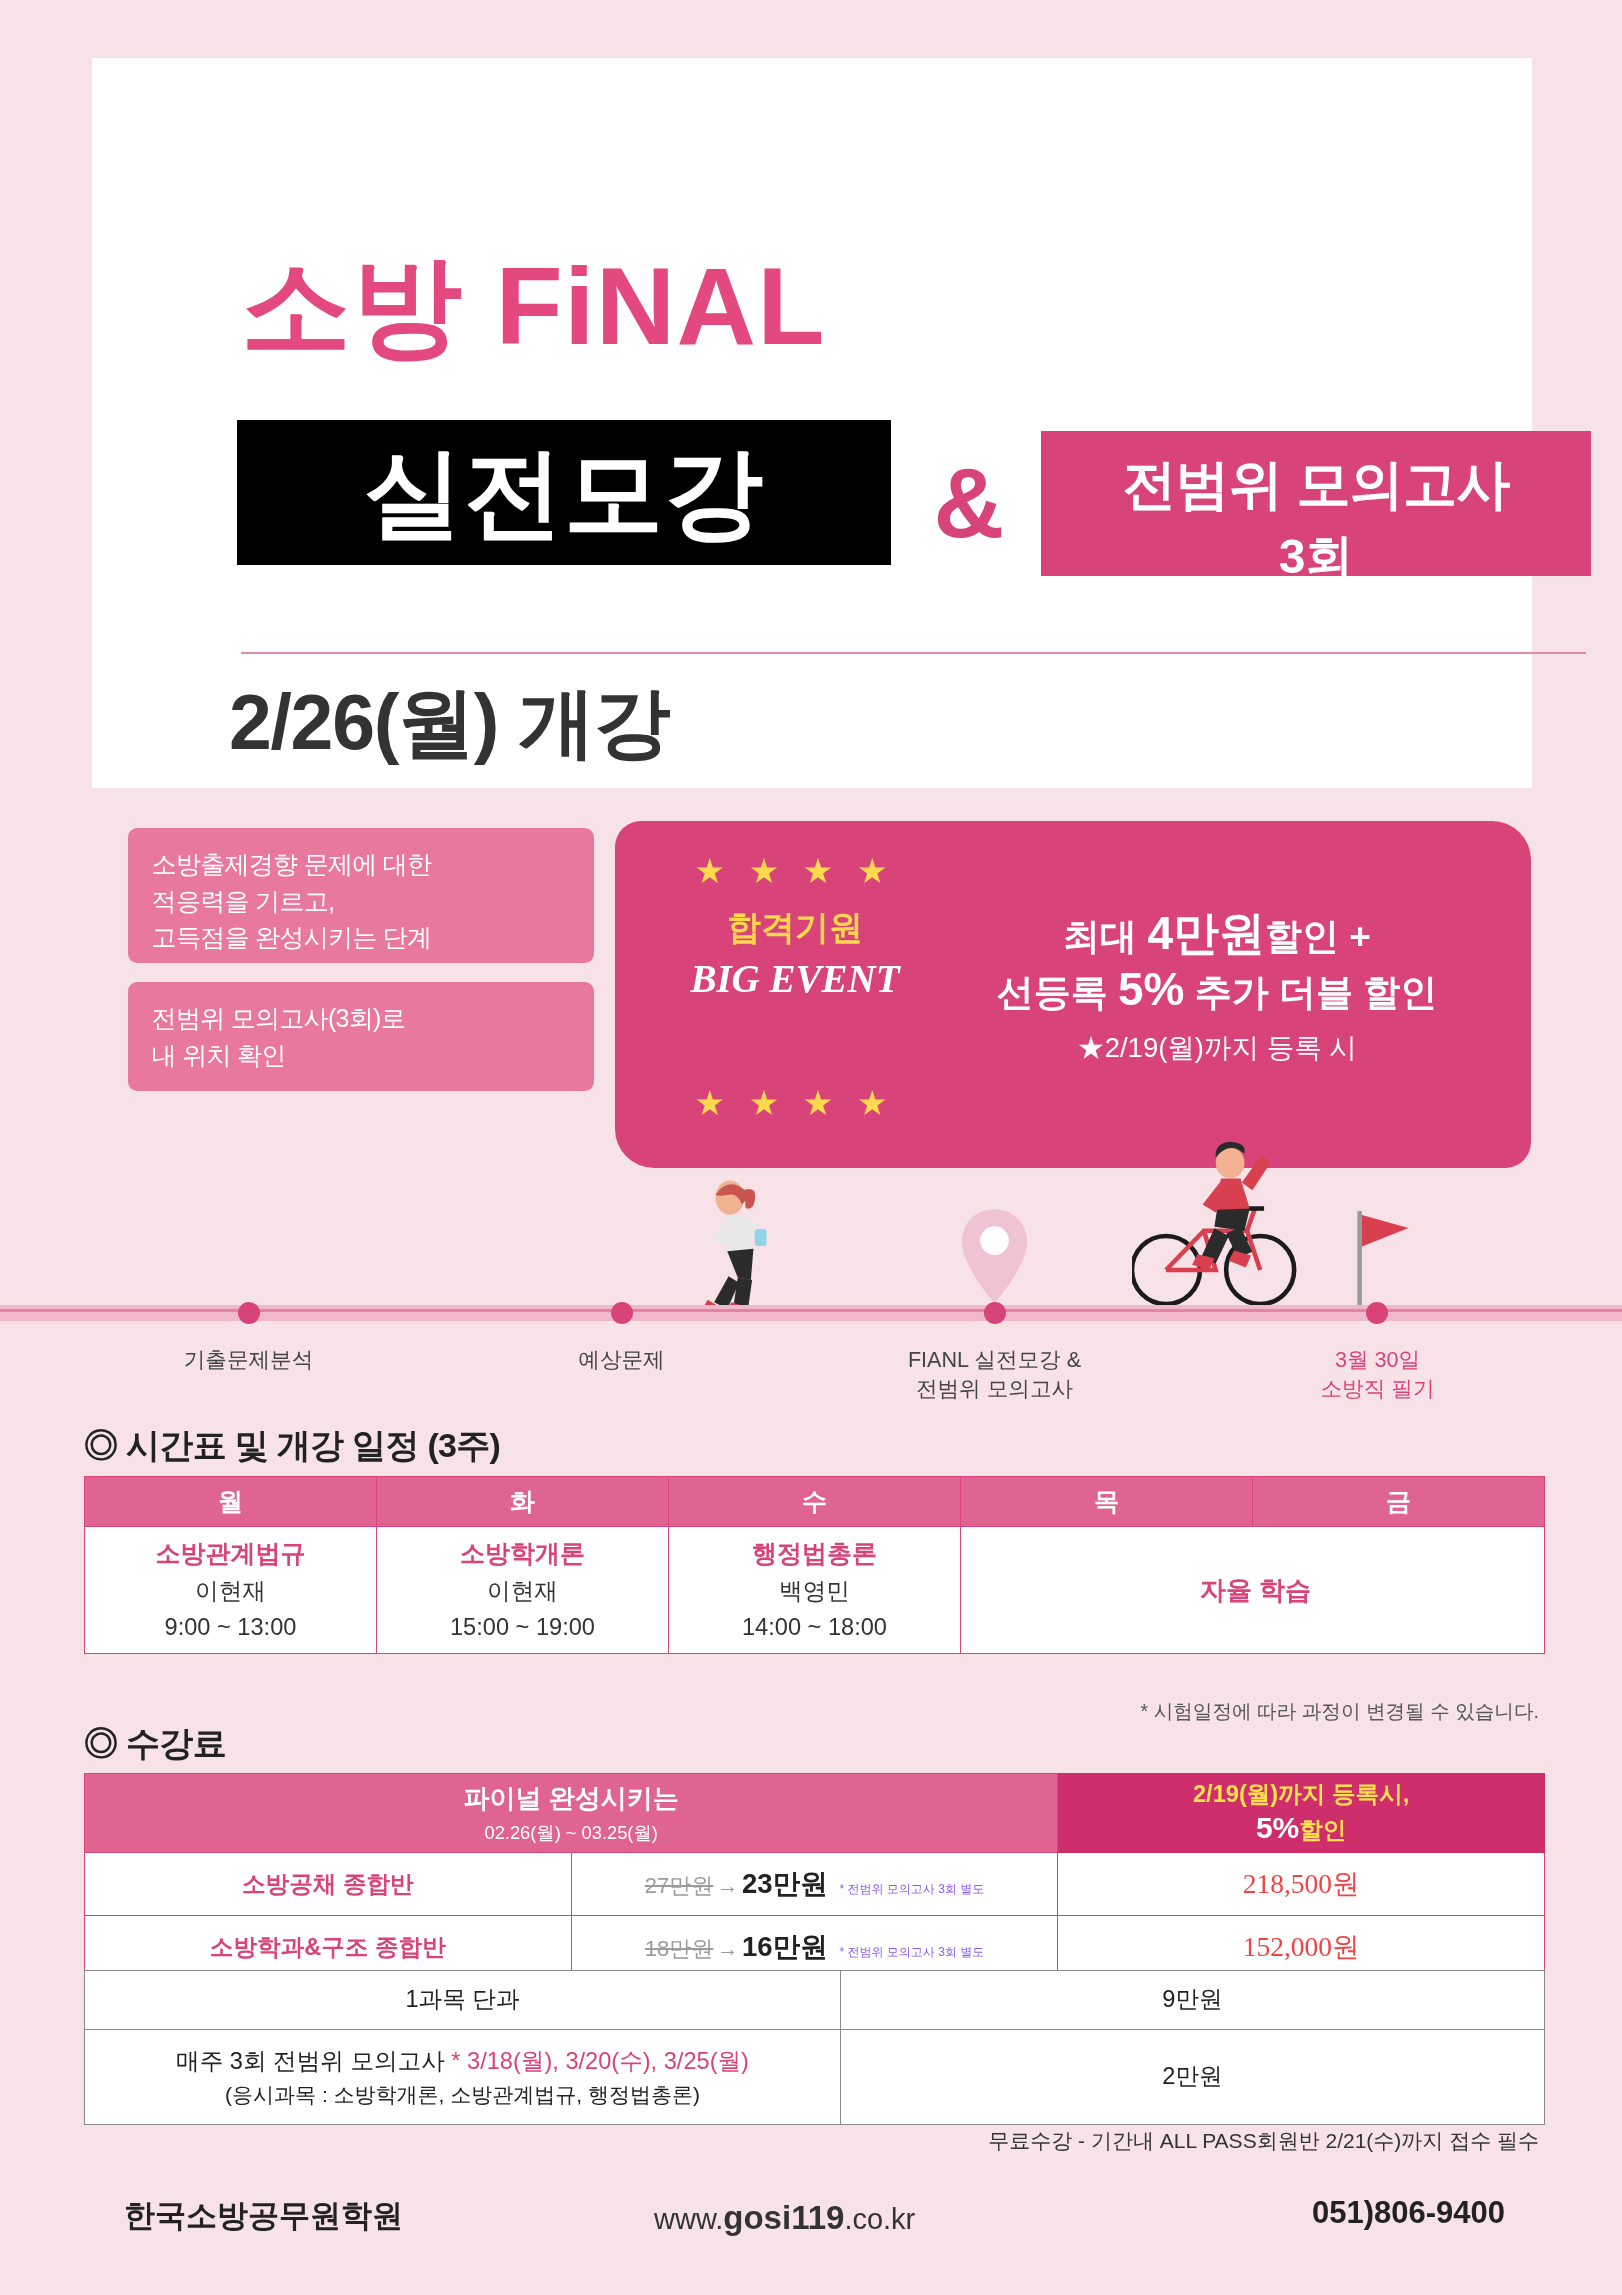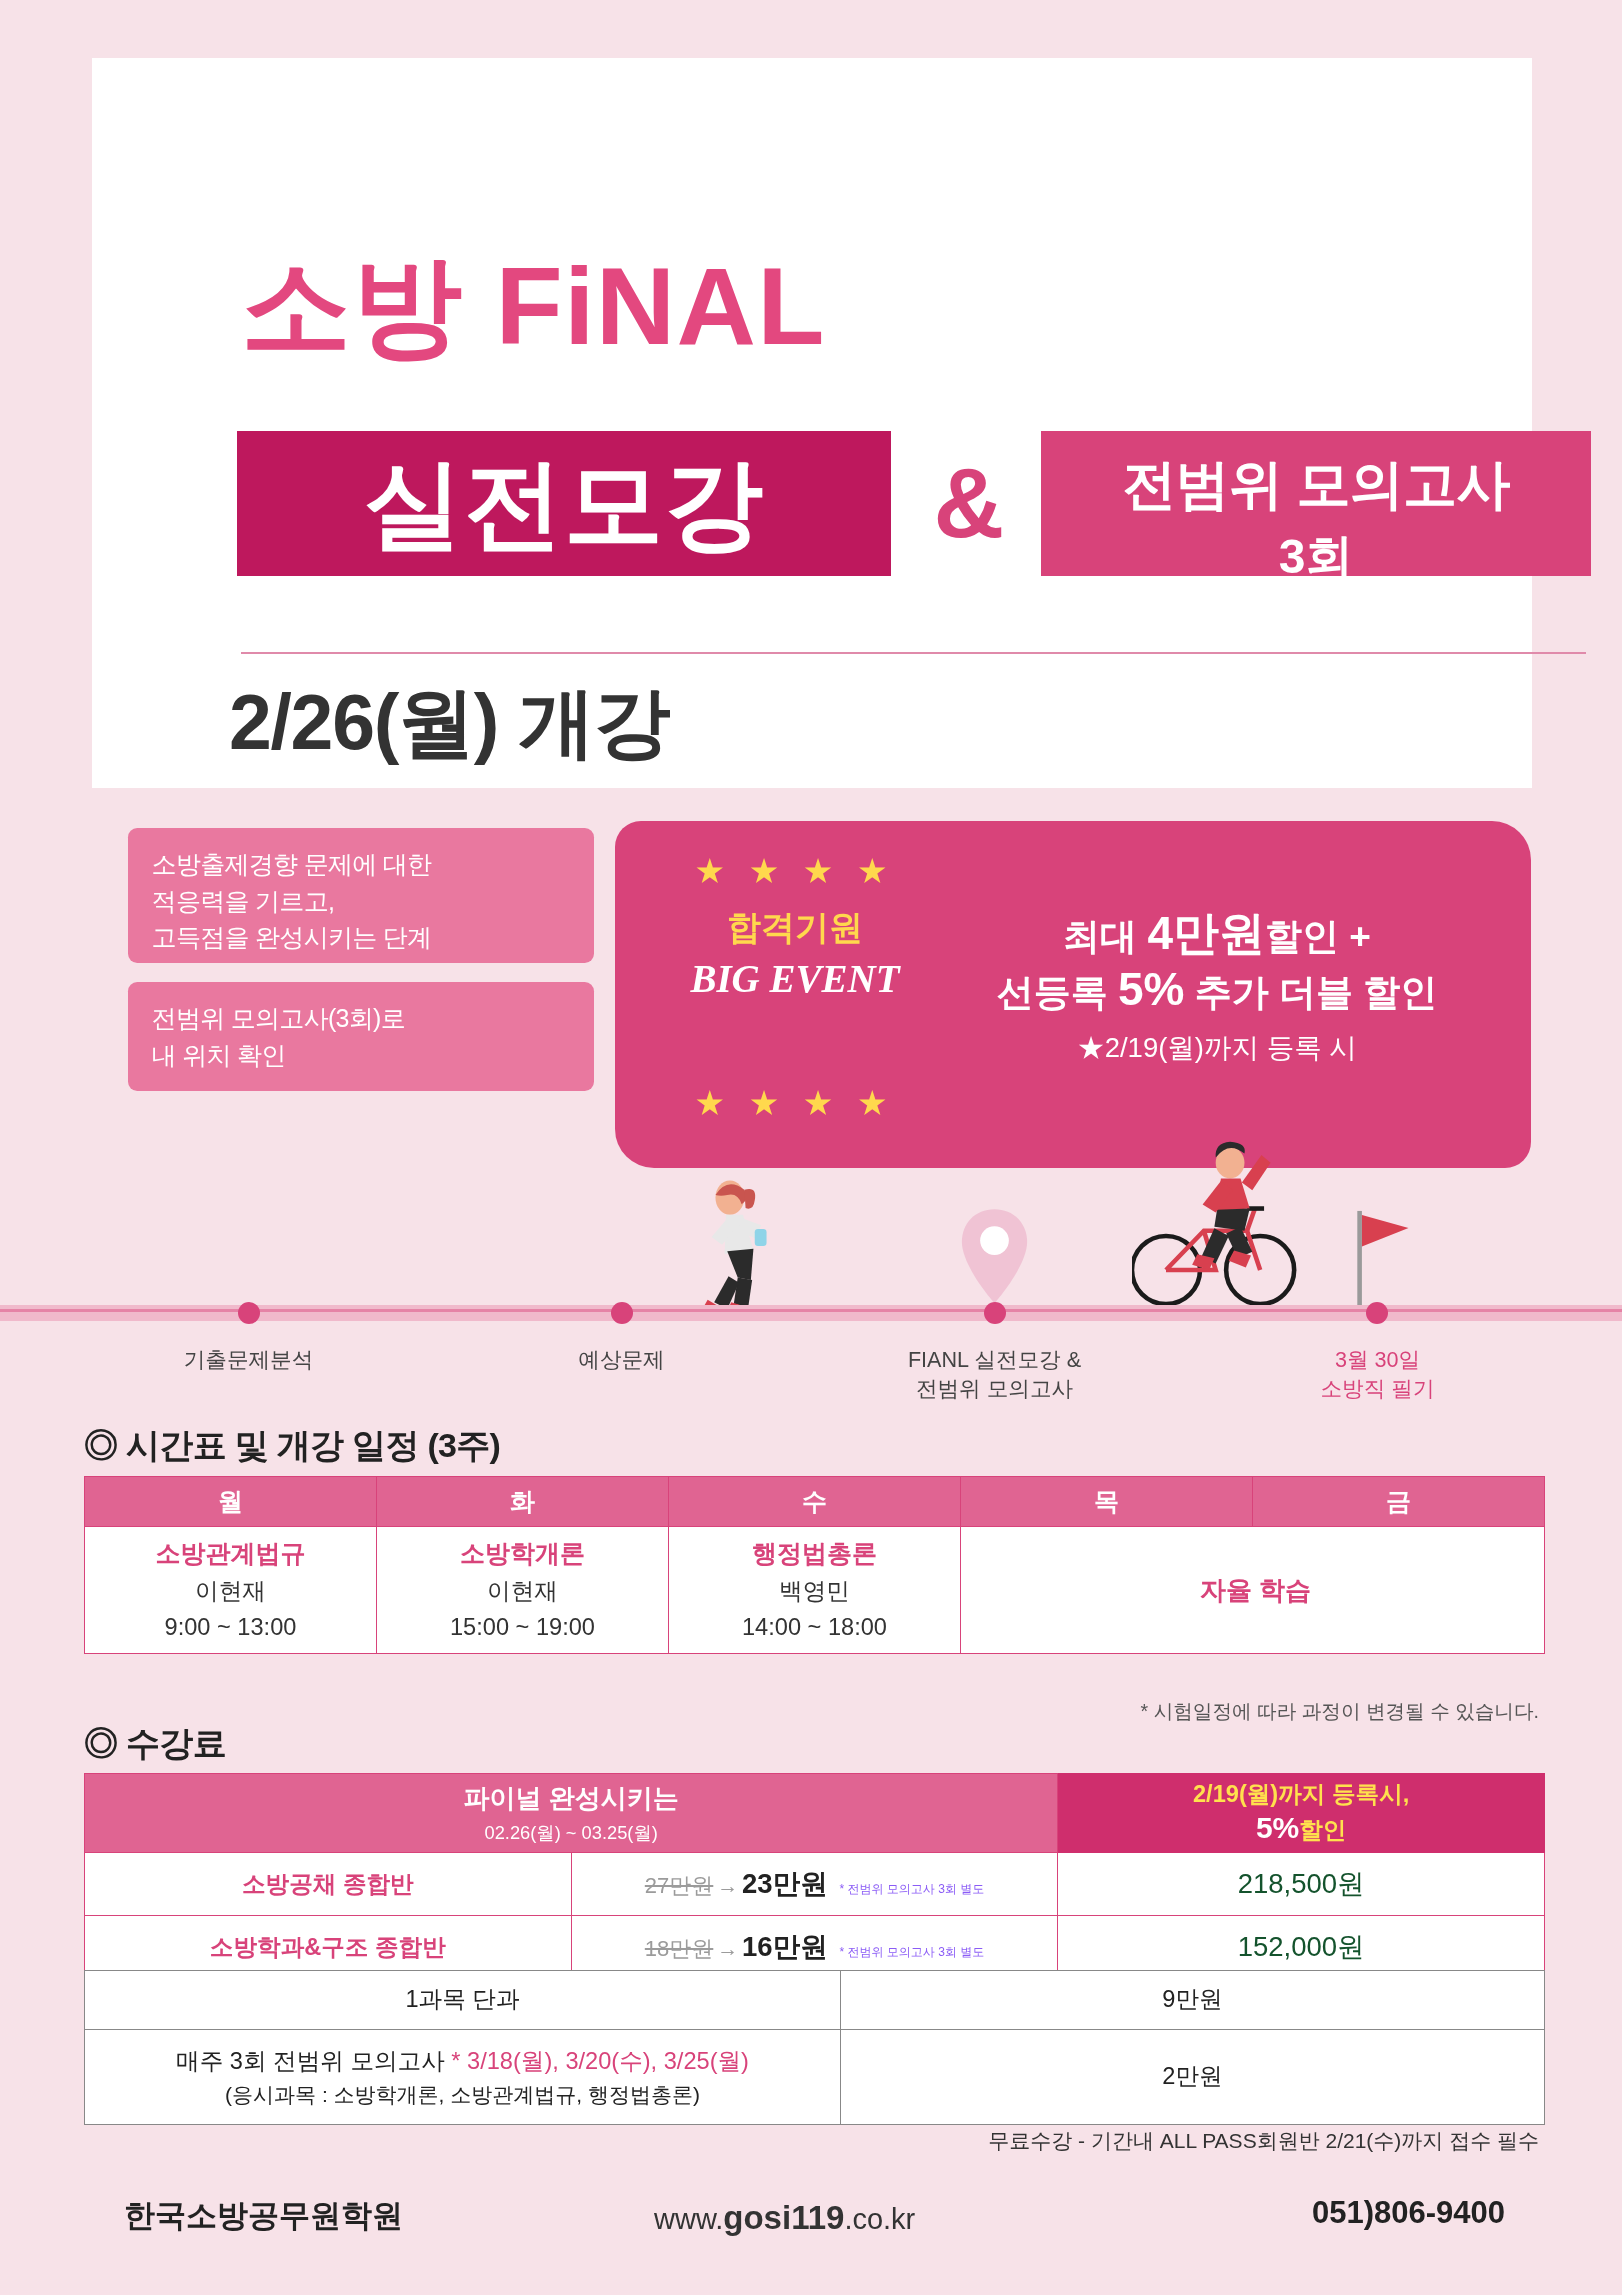--- a/index.html
+++ b/index.html
@@ -40,24 +40,24 @@
     top: 193px;
     font-size: 110px;
     font-weight: bold;
     color: #e3487f;
     letter-spacing: 1.3px;
     line-height: 1;
   }
   .hero-box1 {
     position: absolute;
     left: 145px;
-    top: 373px;
+    top: 362px;
     width: 654px;
     height: 145px;
-    background: #be185d;
+    background: #000000;
   }
   .hero-box1 span {
     display: block;
     text-align: center;
     color: #ffffff;
     font-size: 99px;
     font-weight: bold;
     line-height: 145px;
     letter-spacing: 1.3px;
   }
@@ -338,21 +338,21 @@
     font-weight: bold;
   }
   .fee td.price .old {
     text-decoration: line-through;
     color: #9b9b9b;
     font-size: 22px;
   }
   .fee td.price .arrow { color: #9b9b9b; font-size: 21px; margin: 0 3.9px; }
   .fee td.price .new { font-size: 27.5px; font-weight: bold; color: #222; }
   .fee td.price .note { color: #8b5cf6; font-size: 12px; margin-left: 11.8px; margin-top: 12px; }
-  .fee td.final { font-size: 27.5px; color: #14532d; }
+  .fee td.final { font-size: 27.5px; color: #ef4444; font-family: Liberation Serif, serif; }
 
   
   .extra {
     position: absolute;
     left: 84px;
     top: 1970px;
     width: 1461px;
     border-collapse: collapse;
     table-layout: fixed;
   }

